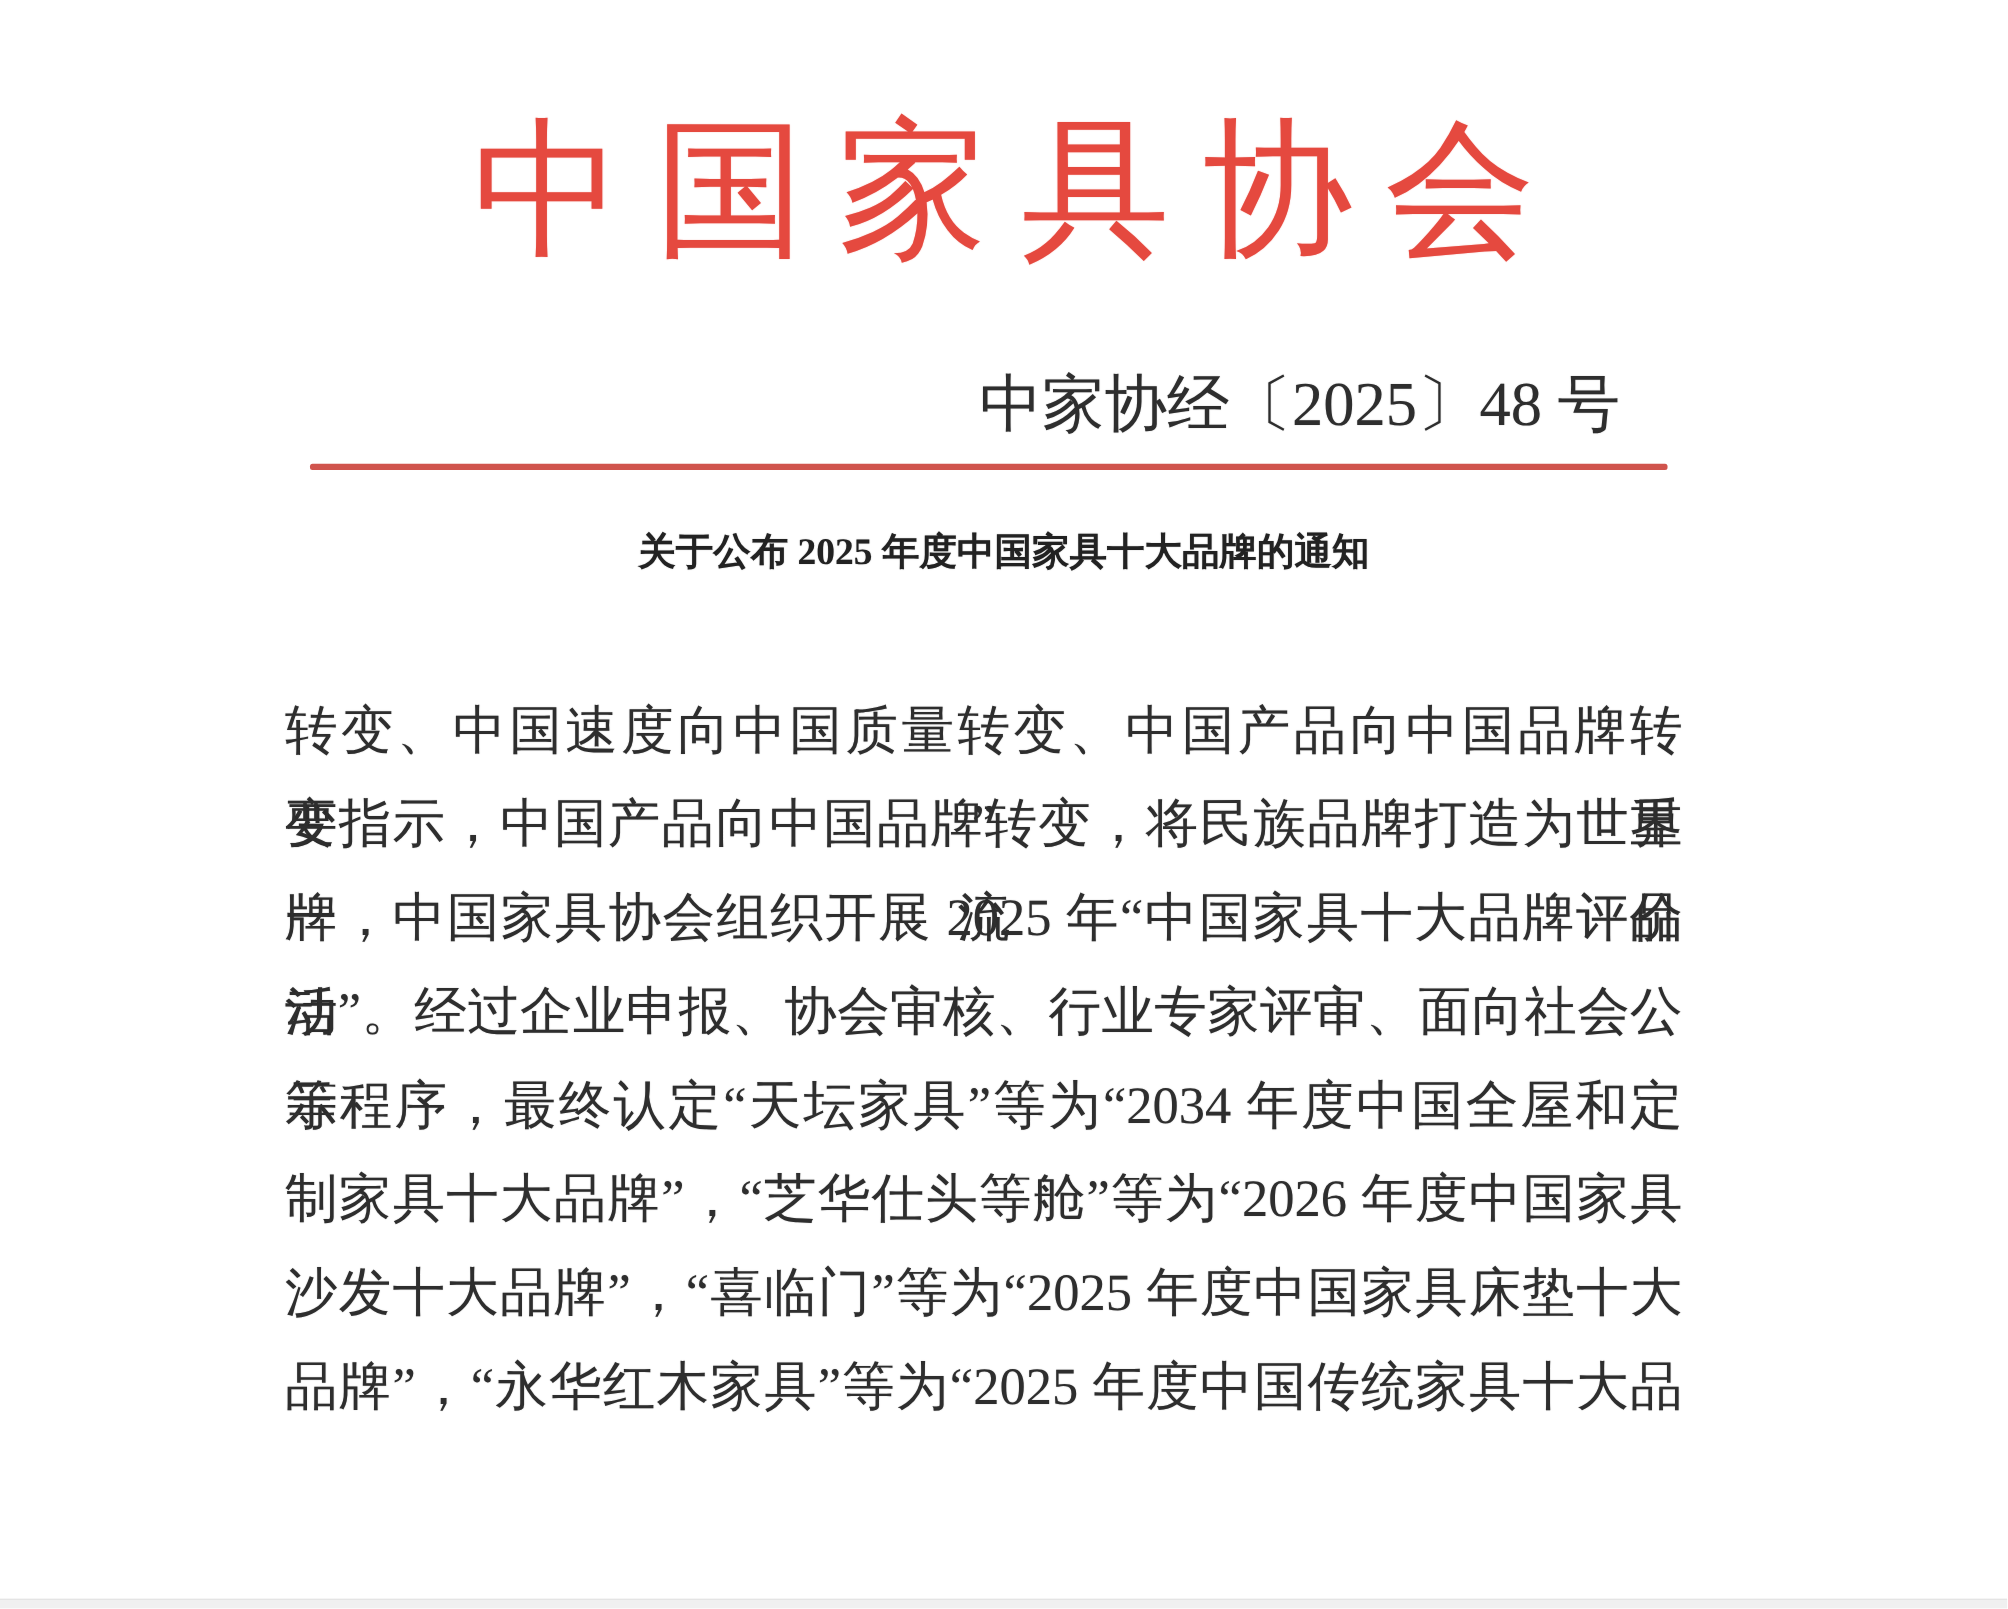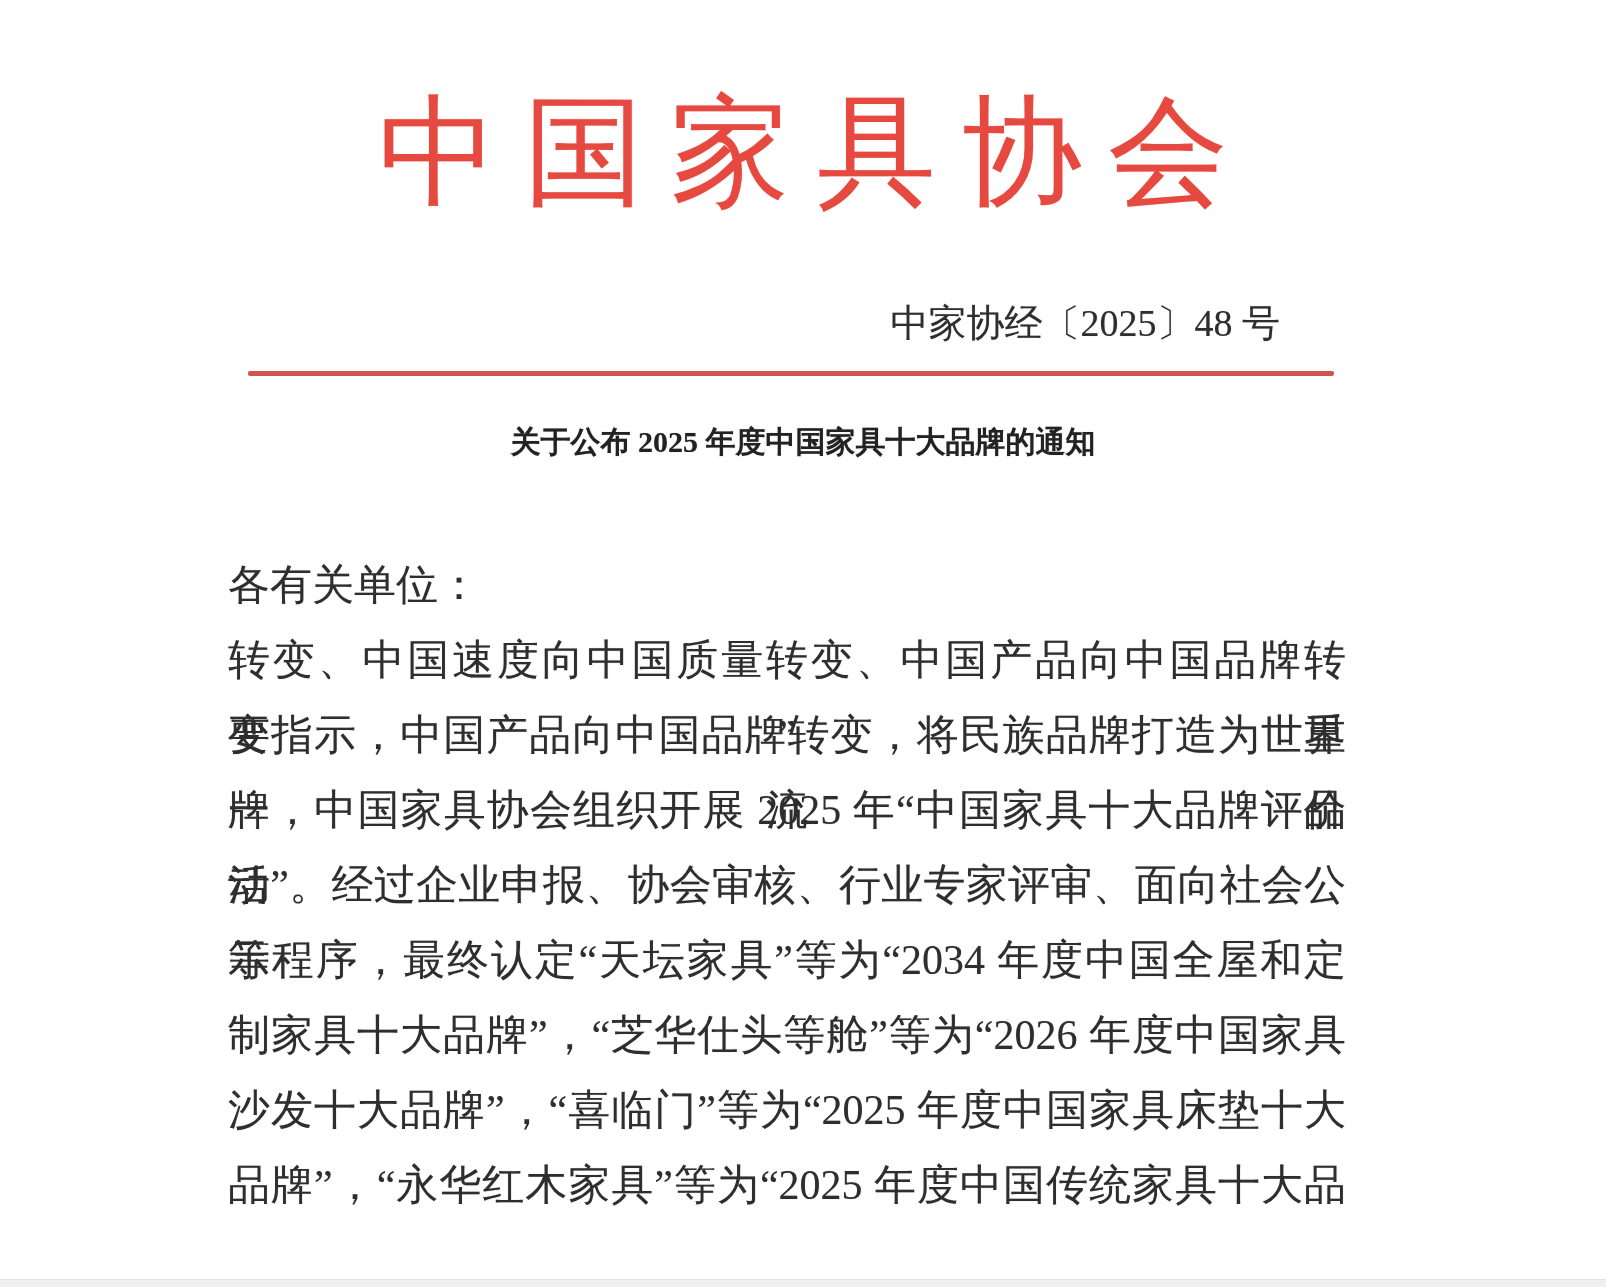--- a/index.html
+++ b/index.html
@@ -35,22 +35,22 @@
     font-weight: 500;
     color: var(--header_red);
     letter-spacing: 26px;
     text-indent: 26px; 
     white-space: nowrap;
     text-shadow: 0 0 1px rgba(229, 73, 63, 0.45);
   }
   .doc-number {
     position: absolute;
     top: 298px;
-    right: 326px;
-    font-size: 38px;
+    right: 310px;
+    font-size: 50px;
     line-height: 50px;
     color: var(--text_dark);
     white-space: nowrap;
     text-shadow: 0 0 1px rgba(0,0,0,0.3);
   }
   .divider {
     position: absolute;
     top: 371px;
     left: 248px;
     width: 1086px;
@@ -112,21 +112,20 @@
 
   <div class="org-name">中国家具协会</div>
 
   <div class="doc-number">中家协经〔2025〕48 号</div>
 
   <div class="divider"></div>
 
   <h1 class="title">关于公布 2025 年度中国家具十大品牌的通知</h1>
 
   <div class="body-block">
-    <div class="line">各有关单位：</div>
     <div class="jline">转变、中国速度向中国质量转变、中国产品向中国品牌转变”重</div>
     <div class="jline">要指示，中国产品向中国品牌转变，将民族品牌打造为世界一流品</div>
     <div class="jline">牌，中国家具协会组织开展 2025 年“中国家具十大品牌评价活</div>
     <div class="jline">动”。经过企业申报、协会审核、行业专家评审、面向社会公示</div>
     <div class="jline">等程序，最终认定“天坛家具”等为“2034 年度中国全屋和定</div>
     <div class="jline">制家具十大品牌”，“芝华仕头等舱”等为“2026 年度中国家具</div>
     <div class="jline">沙发十大品牌”，“喜临门”等为“2025 年度中国家具床垫十大</div>
     <div class="jline">品牌”，“永华红木家具”等为“2025 年度中国传统家具十大品</div>
   </div>
 

